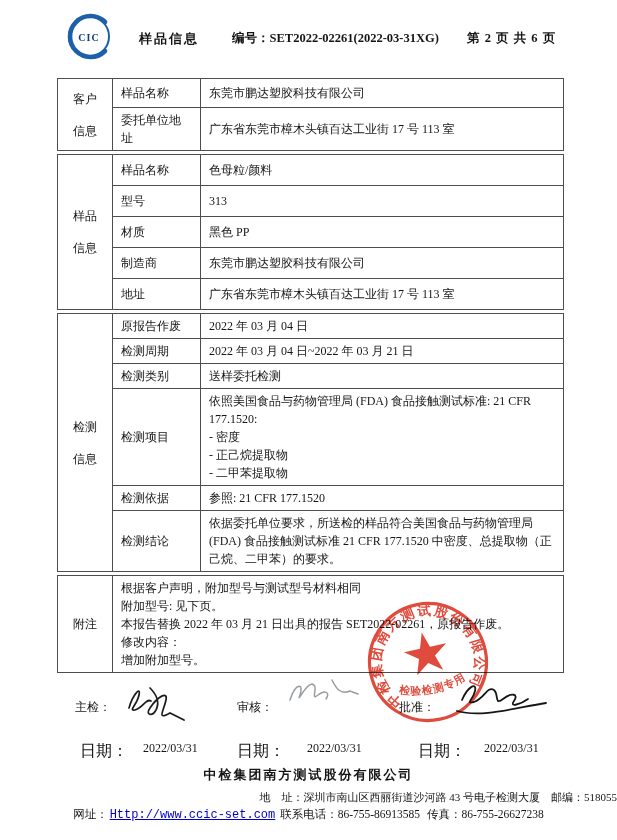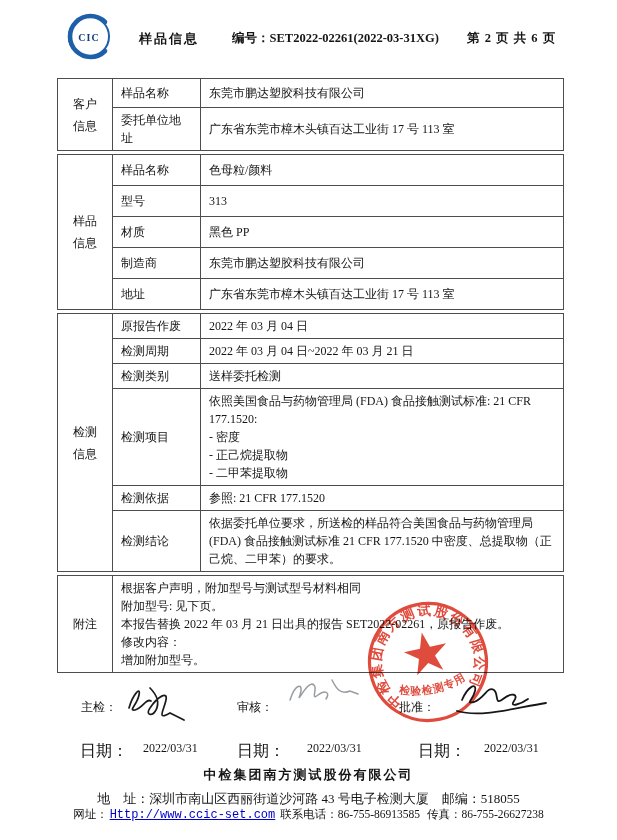--- a/index.html
+++ b/index.html
@@ -12,40 +12,40 @@
   .hdr-no{position:absolute;left:232px;top:30px;font-size:12.5px;font-weight:bold;white-space:nowrap;}
   .hdr-page{position:absolute;left:467px;top:30px;font-size:12.5px;font-weight:bold;white-space:nowrap;letter-spacing:1px;}
 
   
   .tables{position:absolute;left:57px;top:78px;width:506px;}
   table.doc{border-collapse:collapse;table-layout:fixed;width:506px;margin:0 0 3px 0;}
   table.doc td{border:1px solid #4d4d4d;padding:3px 8px;vertical-align:middle;
                font-size:12px;line-height:18px;word-break:break-word;}
   col.c-sec{width:55px;} col.c-lbl{width:88px;} col.c-val{width:363px;}
   td.sec{text-align:center;}
-  td.sec span{display:inline-block;width:2em;line-height:22px;text-align:center;}
+  td.sec span{display:inline-block;width:2em;line-height:32px;text-align:center;}
   td.lbl{padding-left:10px;}
   td.val{padding-left:12px;white-space:pre-line;}
   .s0 td{height:22px;} .s1 td{height:24px;} .s2 td.single{height:18px;}
   td.multiline{line-height:18px;margin-top:26px;}
 
   
   .sig-label{position:absolute;font-size:12px;white-space:nowrap;}
   .sig-svg{position:absolute;}
   .date-label{position:absolute;font-size:16px;white-space:nowrap;}
   .date-val{position:absolute;font-size:12px;white-space:nowrap;}
 
   
   .stamp{position:absolute;left:362px;top:594px;width:132px;height:136px;
          transform:rotate(-12deg);mix-blend-mode:multiply;opacity:.92;z-index:5;}
 
   
   .ft-company{position:absolute;left:0;top:766px;width:100%;text-align:center;
               font-weight:bold;font-size:13px;letter-spacing:2px;}
-  .ft-address{position:absolute;left:0;top:790px;width:100%;text-align:center;font-size:13px;}
+  .ft-address{position:absolute;left:0;top:790px;width:100%;text-align:right;font-size:11px;}
   .ft-contact{position:absolute;left:0;top:807px;width:100%;text-align:center;font-size:11.5px;white-space:nowrap;}
   .ft-contact .link{color:#0000cc;text-decoration:underline;font-family:"Liberation Mono","DejaVu Sans Mono",monospace;font-size:12px;}
   .ft-contact span{margin:0 2px;}
 </style>
 </head>
 <body>
 
 <div class="page">
 
   <div class="hdr-logo">
@@ -161,21 +161,21 @@
         <td class="val multiline" colspan="2">根据客户声明，附加型号与测试型号材料相同
 附加型号: 见下页。
 本报告替换 2022 年 03 月 21 日出具的报告 SET2022-02261，原报告作废。
 修改内容：
 增加附加型号。</td>
       </tr>
     </tbody>
       </table>
   </div>
 
-  <div class="sig-label" style="left:81px;top:699px;">主检：</div>
+  <div class="sig-label" style="left:75px;top:699px;">主检：</div>
   <div class="sig-svg" style="left:114px;top:676px;">
     <svg width="92" height="50" viewBox="0 0 92 50">
       <path d="M15 32 C19 18 27 10 25 19 C23 29 14 35 21 34 C29 32 32 22 37 25 M36 12 C42 18 46 26 42 34 C38 41 31 39 36 32 C44 20 54 15 52 24 C50 34 42 45 56 37 L70 44" fill="none" stroke="#1b1b1b" stroke-width="1.7" stroke-linecap="round"></path>
     </svg>
   </div>
 
   <div class="sig-label" style="left:237px;top:699px;">审核：</div>
   <div class="sig-svg" style="left:278px;top:670px;">
     <svg width="88" height="48" viewBox="0 0 88 48">
       <path d="M12 30 C18 12 26 13 22 25 C18 36 30 9 36 15 C40 19 32 31 40 25 C48 19 52 23 48 29 M54 10 C58 18 62 25 72 21 L80 24" fill="none" stroke="#979ca0" stroke-width="1.5" stroke-linecap="round"></path>

